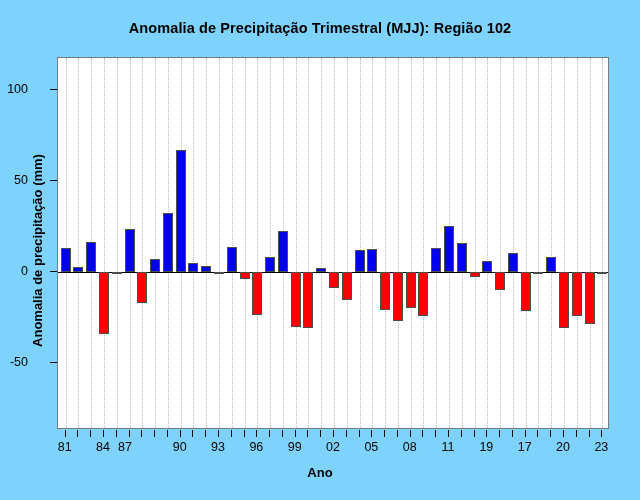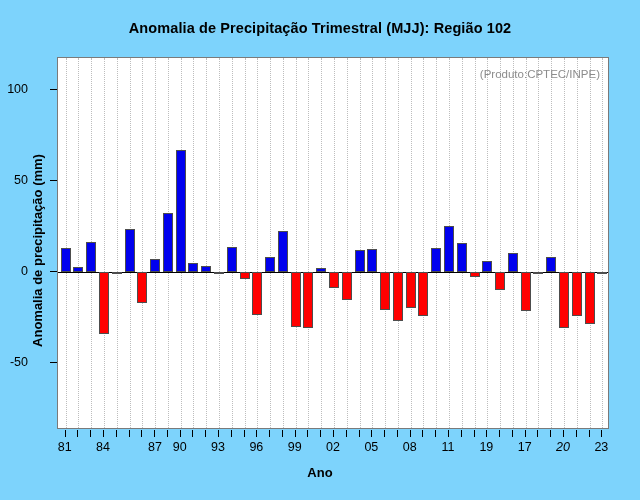--- a/index.html
+++ b/index.html
@@ -234,21 +234,20 @@
         <div class="bar neg" title="2015: -10 mm" style="left: 437.111px; width: 10px; top: 214px; height: 18.2px;"></div>
         <div class="bar pos" title="2016: 10.5 mm" style="left: 449.889px; width: 10px; top: 194.89px; height: 19.11px;"></div>
         <div class="bar neg" title="2017: -21.5 mm" style="left: 462.667px; width: 10px; top: 214px; height: 39.13px;"></div>
         <div class="bar neg" title="2018: -1 mm" style="left: 475.444px; width: 10px; top: 214px; height: 1.82px;"></div>
         <div class="bar pos" title="2019: 8.5 mm" style="left: 488.222px; width: 10px; top: 198.53px; height: 15.47px;"></div>
         <div class="bar neg" title="2020: -31 mm" style="left: 501px; width: 10px; top: 214px; height: 56.42px;"></div>
         <div class="bar neg" title="2021: -24 mm" style="left: 513.778px; width: 10px; top: 214px; height: 43.68px;"></div>
         <div class="bar neg" title="2022: -28.5 mm" style="left: 526.556px; width: 10px; top: 214px; height: 51.87px;"></div>
         <div class="bar pos" title="2023: 0 mm" style="left: 539.333px; width: 10px; top: 214px; height: 1px;"></div>
       </div>
-    <div id="producer-note">(Produto:CPTEC/INPE)</div>
   </div>
 
   <div id="axis-layer">
       <div class="ytick-label" style="top: 89px;">100</div>
       <div class="ytick-mark" style="top: 89px;"></div>
       <div class="ytick-label" style="top: 180px;">50</div>
       <div class="ytick-mark" style="top: 180px;"></div>
       <div class="ytick-label" style="top: 271px;">0</div>
       <div class="ytick-mark" style="top: 271px;"></div>
       <div class="ytick-label" style="top: 362px;">-50</div>
@@ -291,28 +290,28 @@
       <div class="xtick-mark" style="left: 511.889px;"></div>
       <div class="xtick-mark" style="left: 524.667px;"></div>
       <div class="xtick-mark" style="left: 537.444px;"></div>
       <div class="xtick-mark" style="left: 550.222px;"></div>
       <div class="xtick-mark" style="left: 563px;"></div>
       <div class="xtick-mark" style="left: 575.778px;"></div>
       <div class="xtick-mark" style="left: 588.556px;"></div>
       <div class="xtick-mark" style="left: 601.333px;"></div>
       <div class="xtick-label" style="left: 64.6667px;">81</div>
       <div class="xtick-label" style="left: 103px;">84</div>
-      <div class="xtick-label" style="left: 155px;">87</div>
+      <div class="xtick-label" style="left: 125px;">87</div>
       <div class="xtick-label" style="left: 179.667px;">90</div>
       <div class="xtick-label" style="left: 218px;">93</div>
       <div class="xtick-label" style="left: 256.333px;">96</div>
       <div class="xtick-label" style="left: 294.667px;">99</div>
       <div class="xtick-label" style="left: 333px;">02</div>
       <div class="xtick-label" style="left: 371.333px;">05</div>
       <div class="xtick-label" style="left: 409.667px;">08</div>
       <div class="xtick-label" style="left: 448px;">11</div>
       <div class="xtick-label" style="left: 486.333px;">19</div>
       <div class="xtick-label" style="left: 524.667px;">17</div>
-      <div class="xtick-label" style="left: 563px; font-style: italic;">20</div>
+      <div class="xtick-label" style="left: 563px;">20</div>
       <div class="xtick-label" style="left: 601.333px; text-align: center;">23</div>
     </div>
 
 </div>
 
 </body></html>

